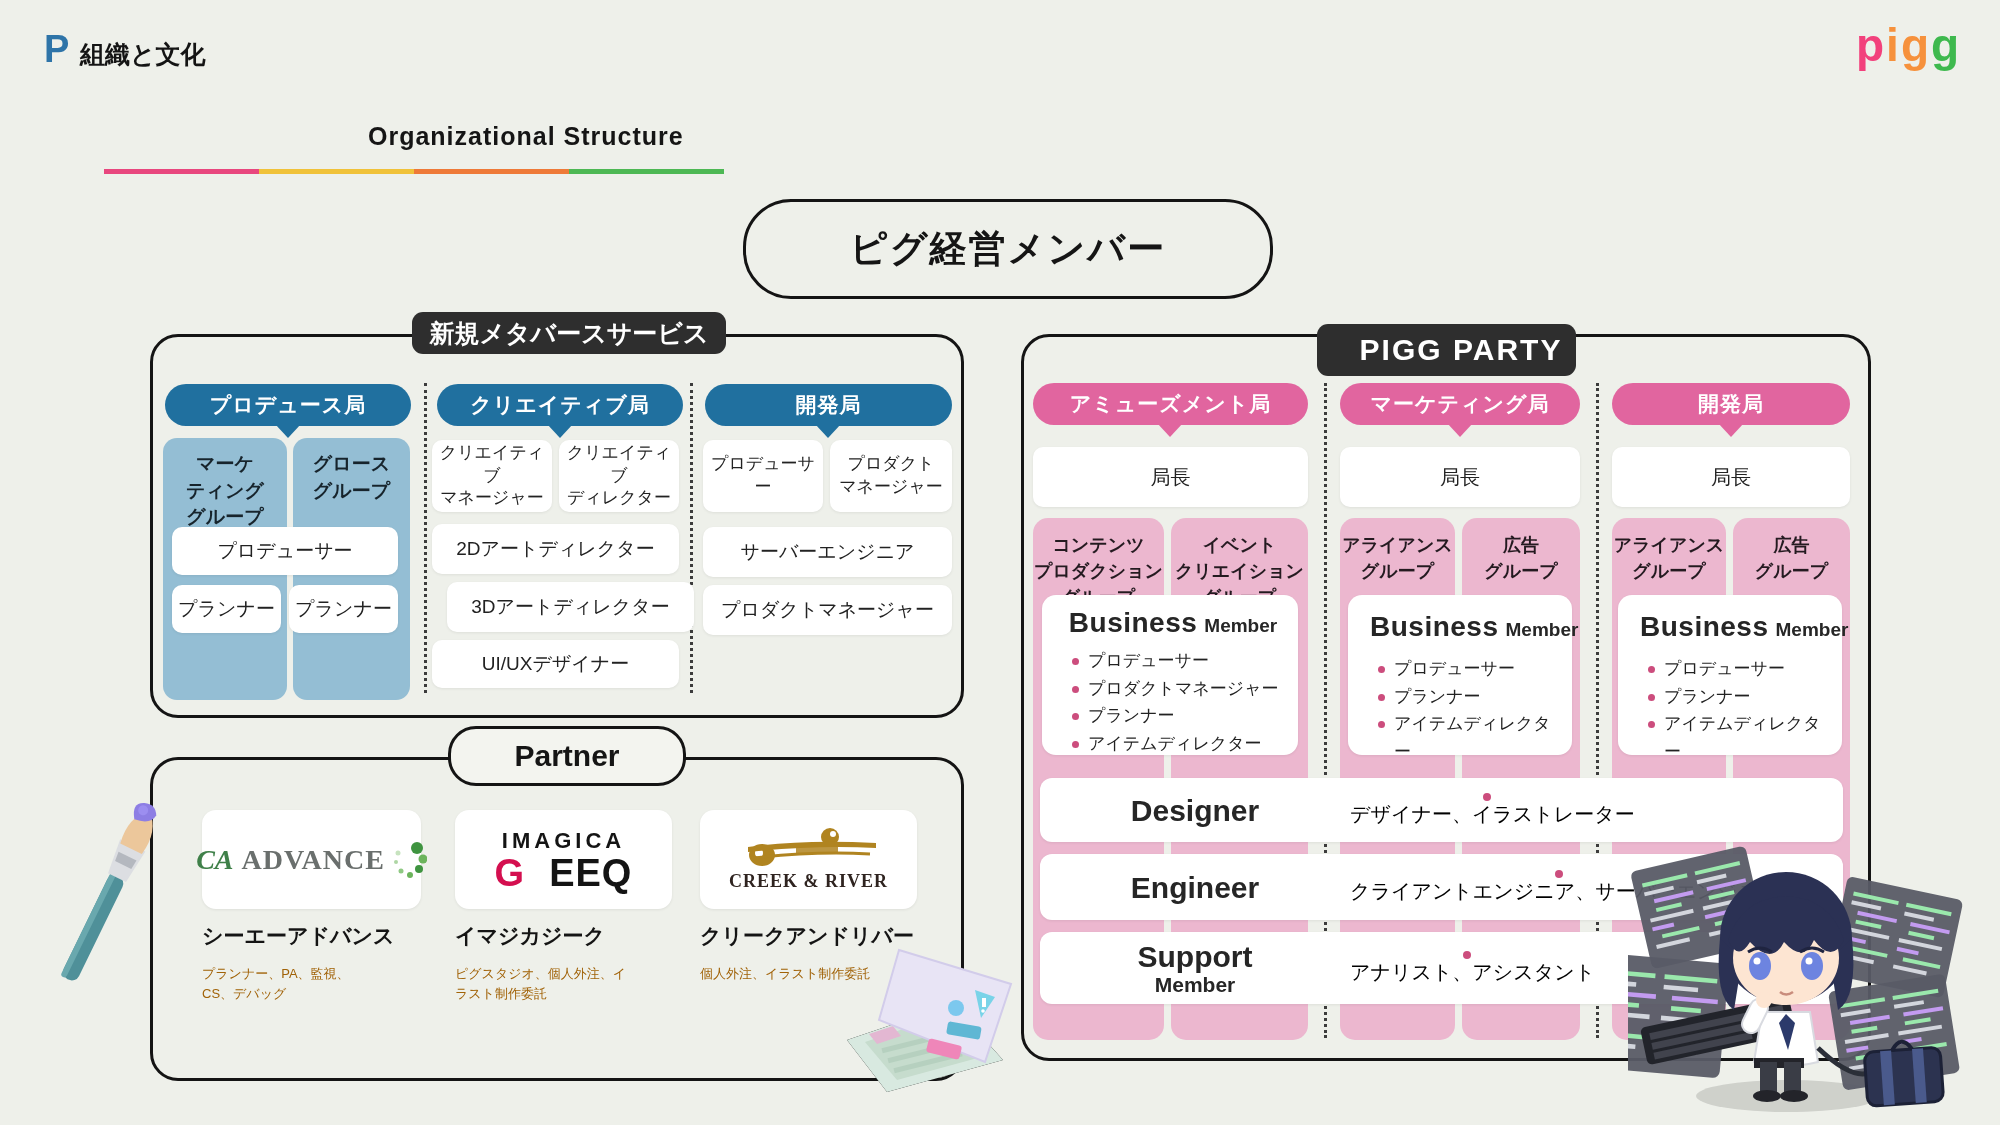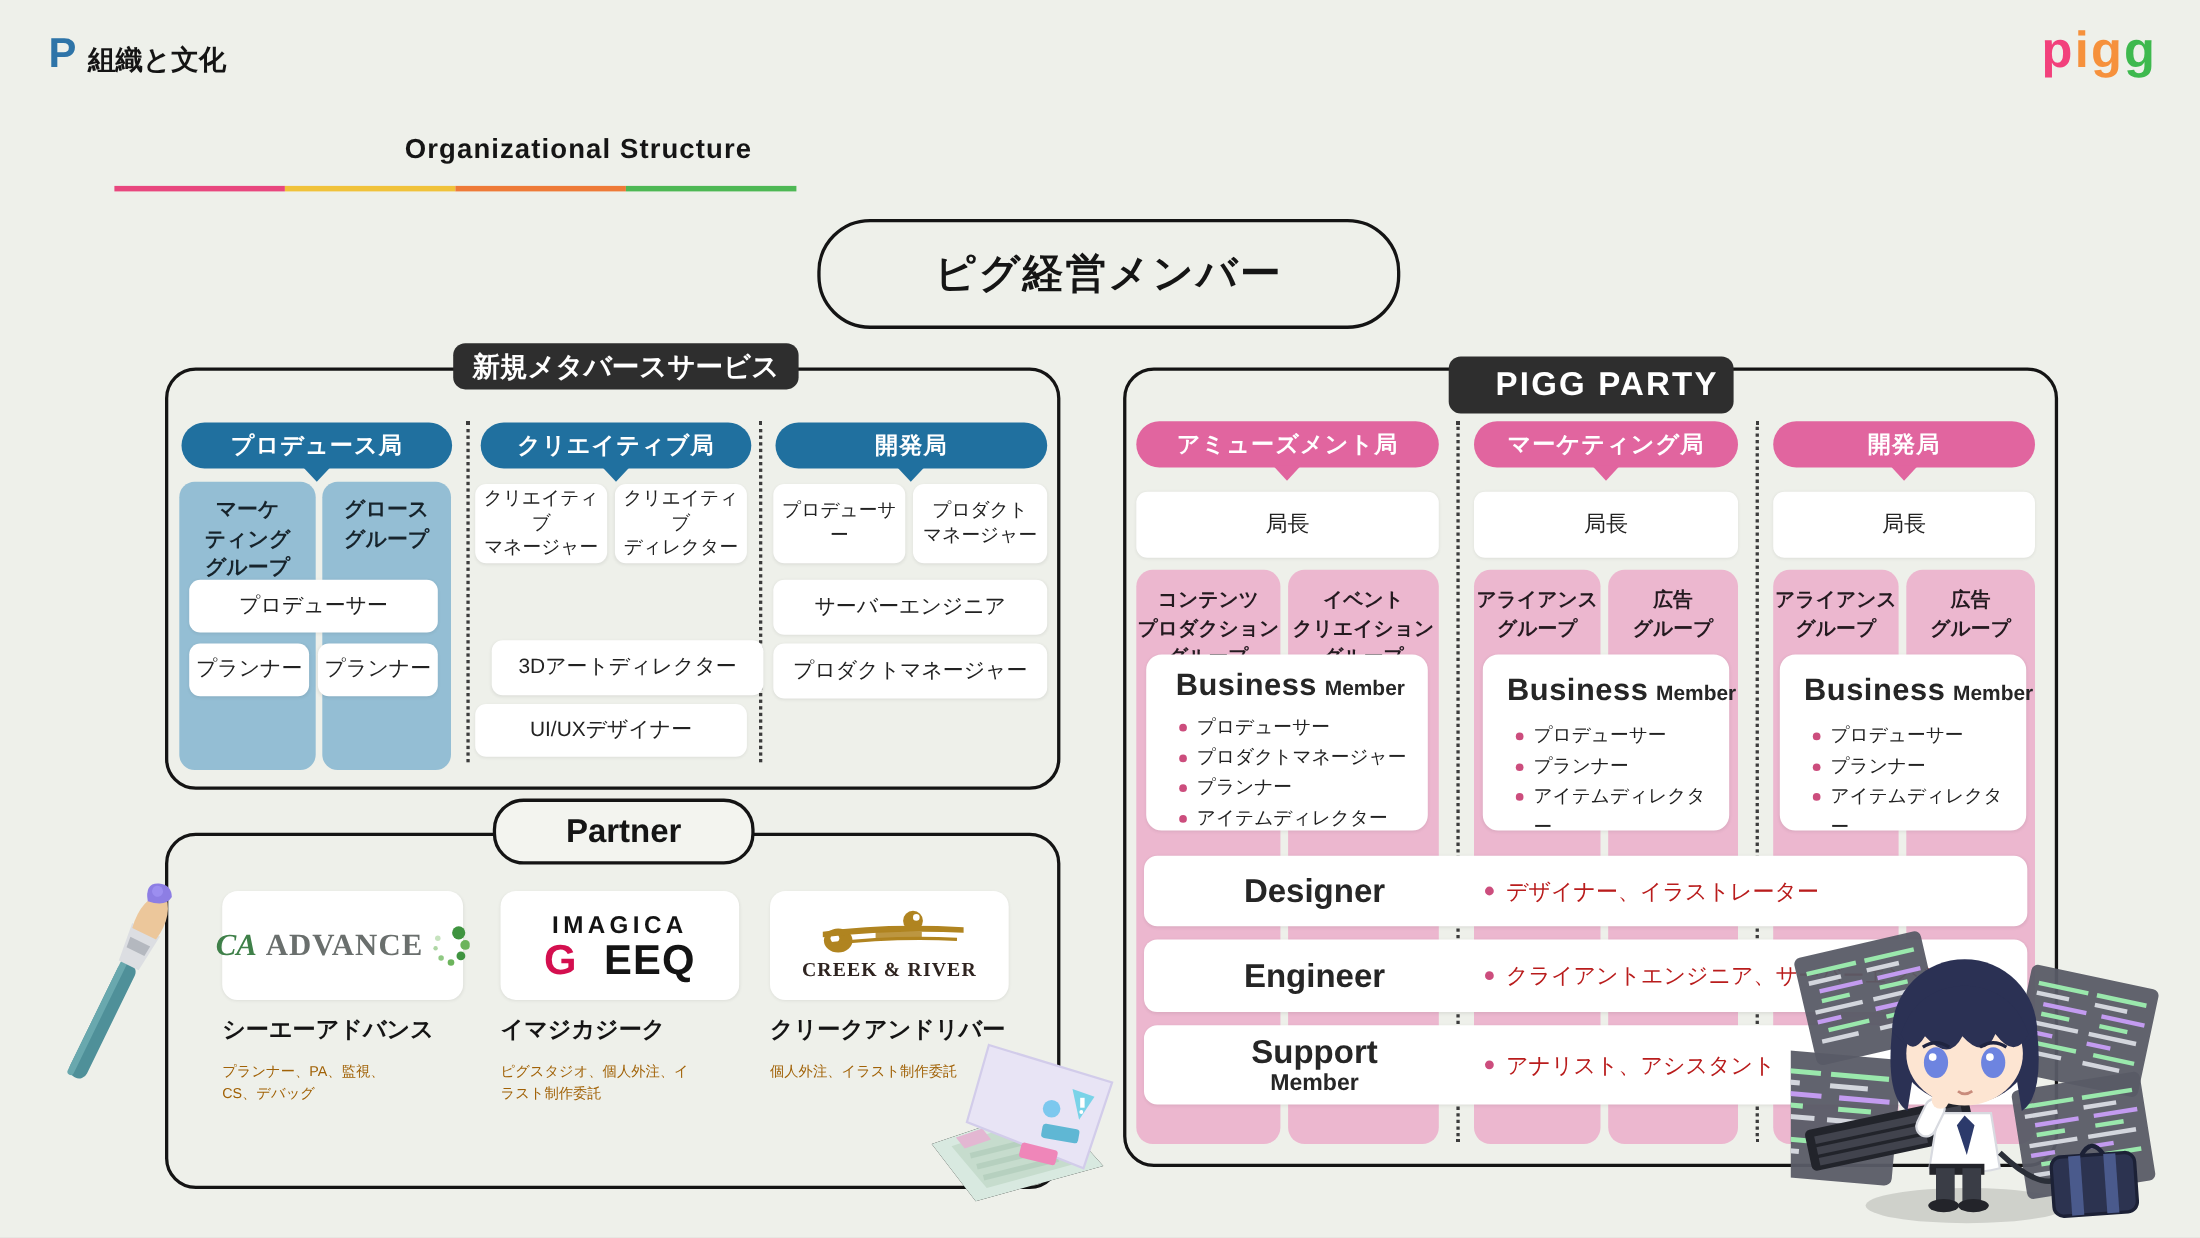--- a/index.html
+++ b/index.html
@@ -41,21 +41,21 @@
   .biz-head{text-align:center;margin-bottom:8px;}
   .biz-title{font-size:28px;font-weight:900;letter-spacing:.5px;color:#262626;}
   .biz-sub{font-size:19px;font-weight:800;color:#262626;margin-left:7px;}
   .biz ul{list-style:none;margin:0;padding:0 0 0 6px;}
   .biz li{position:relative;font-size:17px;color:#222;line-height:1.62;padding-left:18px;}
   .biz li::before{content:"";position:absolute;left:2px;top:11px;width:7px;height:7px;border-radius:50%;background:#cc4d7d;}
   
   .prow{background:#fff;border-radius:12px;box-shadow:0 1px 3px rgba(0,0,0,.07);display:flex;align-items:center;}
   .prow-title{width:310px;text-align:center;font-size:30px;font-weight:900;color:#262626;line-height:1.1;}
   .prow-sub{display:block;font-size:21px;font-weight:900;}
-  .prow-desc{display:flex;align-items:center;font-size:20px;color:#b91c1c;}
+  .prow-desc{display:flex;align-items:center;font-size:20px;color:#000000;flex-direction:column;}
   .b-dot{width:8px;height:8px;border-radius:50%;background:#cc4d7d;margin-right:11px;flex:0 0 auto;}
   
   .plogo{background:#fff;border-radius:14px;box-shadow:0 1px 3px rgba(0,0,0,.07);display:flex;flex-direction:column;align-items:center;justify-content:center;}
   .pname{font-size:21px;font-weight:800;color:#141414;}
   .pdesc{font-size:13px;color:#a16207;line-height:1.55;}
   .ca-row{display:flex;align-items:center;gap:8px;}
   .ca-ca{font-family:"Liberation Serif",serif;font-style:italic;font-size:28px;font-weight:700;color:#3f8049;}
   .ca-adv{font-family:"Liberation Serif",serif;font-size:28px;font-weight:600;color:#6a6f6d;letter-spacing:1px;}
   .im-1{font-size:22px;font-weight:700;letter-spacing:4px;color:#141414;}
   .im-2{font-size:38px;font-weight:900;letter-spacing:1px;line-height:1;}
@@ -114,20 +114,23 @@
     </div>
 
   <div class="abs pill pill-blue" style="left:437px;top:384px;width:246px;">
       <span>クリエイティブ局</span>
     </div>
   <div class="abs tri tri-blue" style="left:547px;top:424px;"></div>
   <div class="abs wbox pre" style="left:432px;top:440px;width:120px;height:72px;font-size:17px;"><span class="pre">クリエイティブ
 マネージャー</span></div>
   <div class="abs wbox pre" style="left:559px;top:440px;width:120px;height:72px;font-size:17px;"><span class="pre">クリエイティブ
 ディレクター</span></div>
+  <div class="abs wbox" style="left:432px;top:524px;width:247px;height:50px;">
+      <span>2Dアートディレクター</span>
+    </div>
   <div class="abs wbox" style="left:432px;top:582px;width:247px;height:50px;margin-left:15px;">
       <span>3Dアートディレクター</span>
     </div>
   <div class="abs wbox" style="left:432px;top:640px;width:247px;height:48px;">
       <span>UI/UXデザイナー</span>
     </div>
 
   <div class="abs pill pill-blue" style="left:705px;top:384px;width:247px;">
       <span>開発局</span>
     </div>

